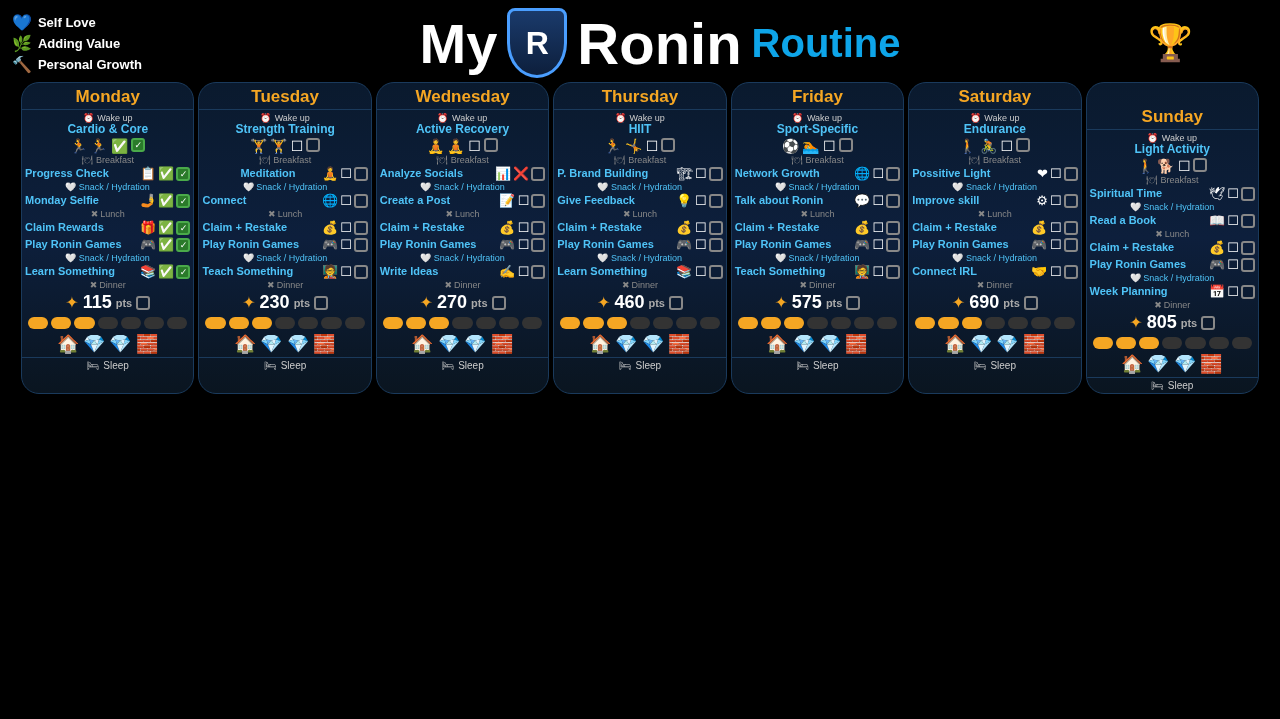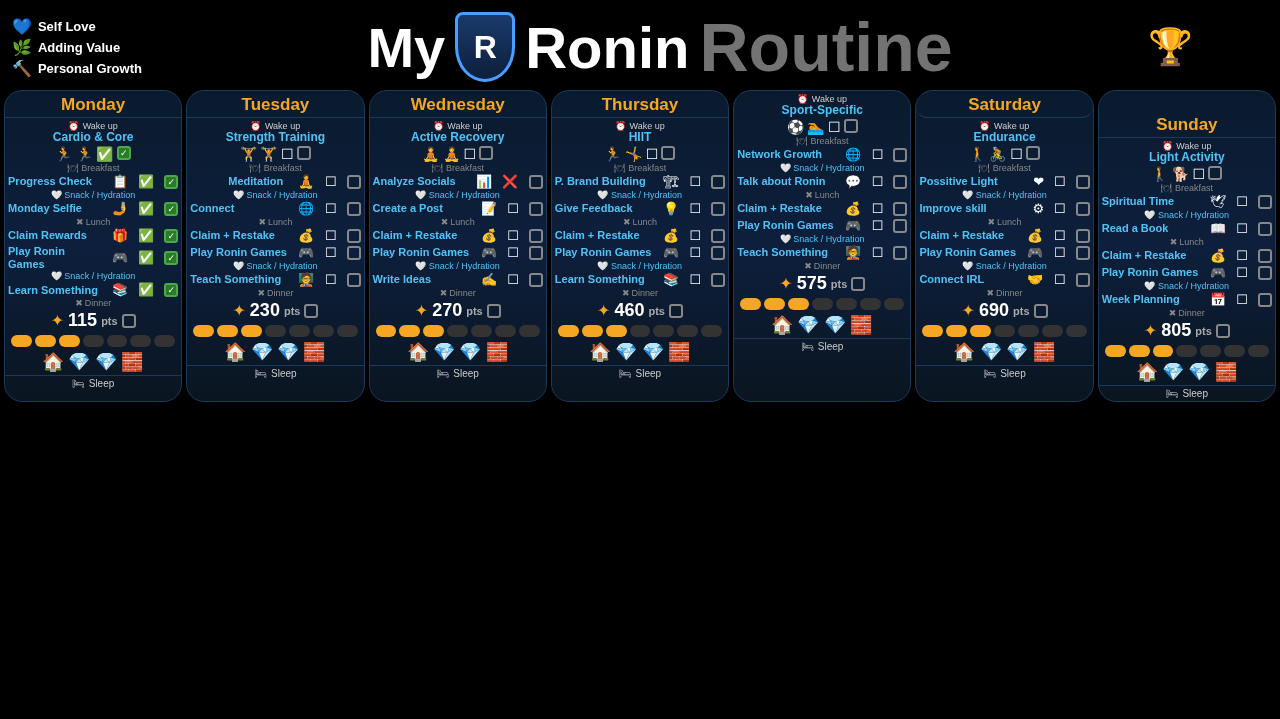--- a/index.html
+++ b/index.html
@@ -57,35 +57,35 @@
       font-weight: 900;
       color: #fff;
       position: relative;
     }
     .title-ronin {
       font-size: 58px;
       font-weight: 900;
       color: #fff;
     }
     .title-routine {
-      font-size: 68px;
+      font-size: 40px;
       font-weight: 900;
-      color: #737373;
+      color: #0ea5e9;
       text-align: center;
     }
     .top-right {
       min-width: 120px;
       display: flex;
       align-items: center;
       justify: flex-end;
     }
     .days-grid {
       display: flex;
       gap: 4px;
-      padding: 0 4px;
+      padding: 0 21px;
       justify-content: center;
     }
     .day-col {
       flex: 1;
       background: linear-gradient(180deg, #0a1a2e 0%, #0d1f3c 50%, #0a1520 100%);
       border-radius: 18px;
       border: 1px solid #1a3a5c;
       display: flex;
       flex-direction: column;
       overflow: hidden;
@@ -208,21 +208,21 @@
       text-align: center;
       display: flex;
       align-items: center;
       justify-content: center;
       gap: 2px;
     }
     .task-row {
       display: flex;
       align-items: center;
       padding: 1px 3px;
-      gap: 10px;
+      gap: 2px;
     }
     .task-text {
       font-size: 11px;
       font-weight: 700;
       flex: 1;
       line-height: 1.15;
     }
     .task-emoji { font-size: 13px; }
     .x-sep {
       font-size: 9px;
@@ -624,20 +624,21 @@
         <span>💎</span>
         <span>💎</span>
         <span>🧱</span>
       </div>
       <div class="sleep-row">
         <span>🛏</span>
         <span>Sleep</span>
       </div>
     </div>
     <div class="day-col">
+      <div class="day-header orange" style="color: rgb(245, 166, 35);">Friday</div>
       <div class="wake-section">
     <div class="wake-label">
       <span>⏰</span>
       <span>Wake up</span>
     </div>
     <div class="activity-name cyan">Sport-Specific</div>
   </div>
       <div class="activity-icons">
         <span>⚽</span>
         <span>🏊</span>
@@ -714,21 +715,21 @@
         <span>💎</span>
         <span>💎</span>
         <span>🧱</span>
       </div>
       <div class="sleep-row">
         <span>🛏</span>
         <span>Sleep</span>
       </div>
     </div>
     <div class="day-col">
-      <div class="day-header orange" style="color: rgb(245, 166, 35); border-radius: 11px;">Saturday</div>
+      <div class="day-header orange" style="color: rgb(245, 166, 35);">Saturday</div>
       <div class="wake-section">
     <div class="wake-label">
       <span>⏰</span>
       <span>Wake up</span>
     </div>
     <div class="activity-name cyan">Endurance</div>
   </div>
       <div class="activity-icons">
         <span>🚶</span>
         <span>🚴</span>

